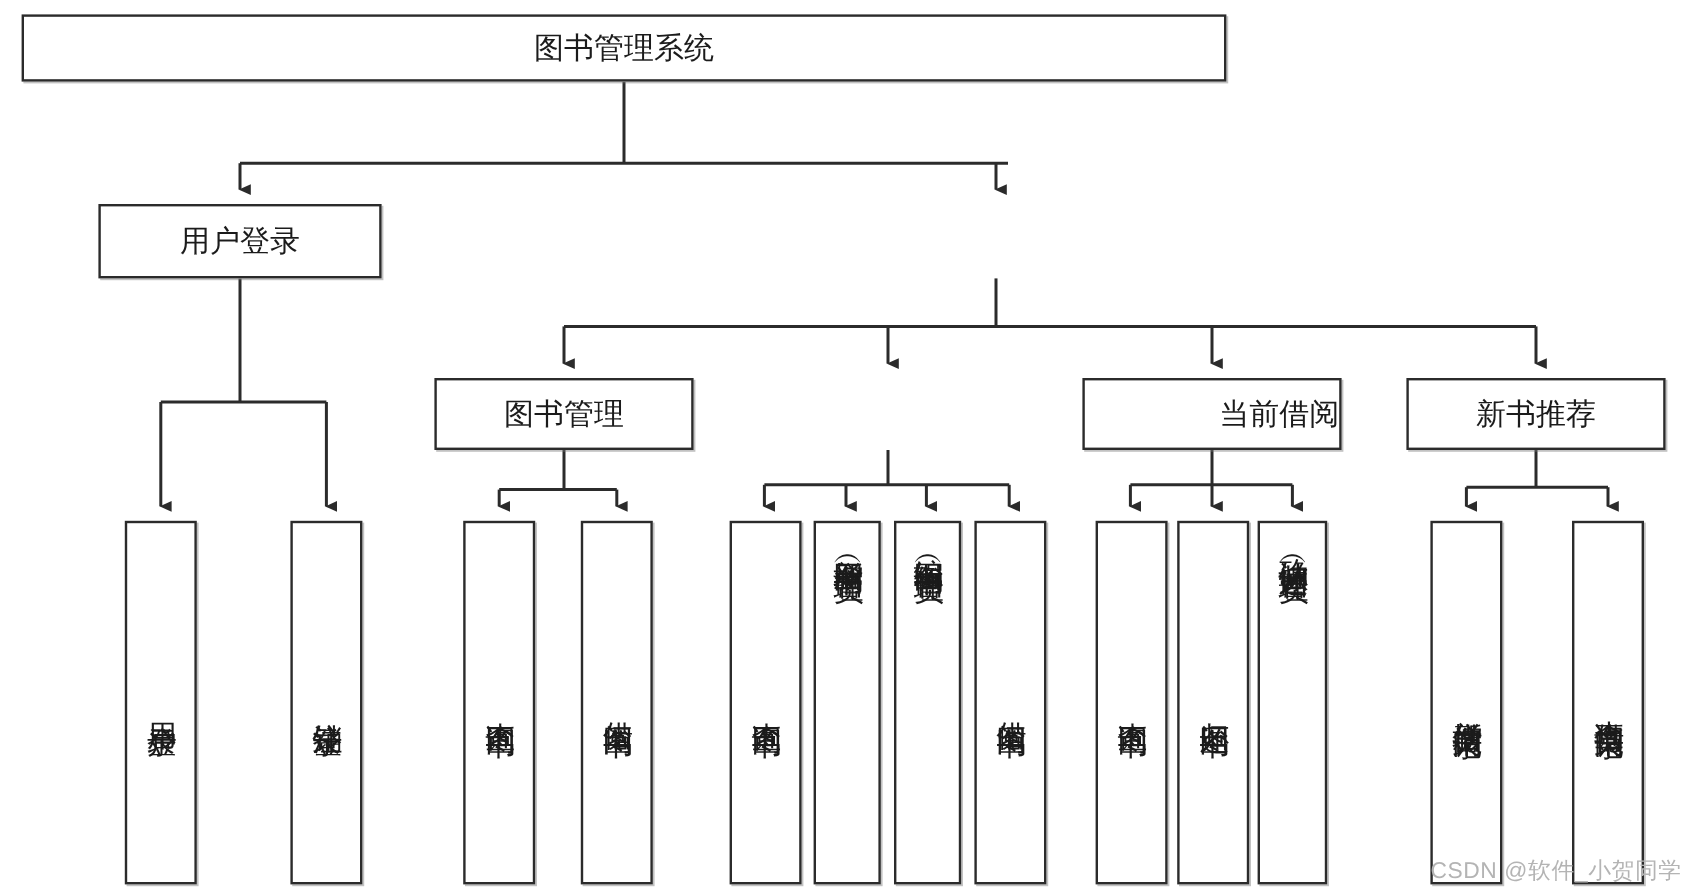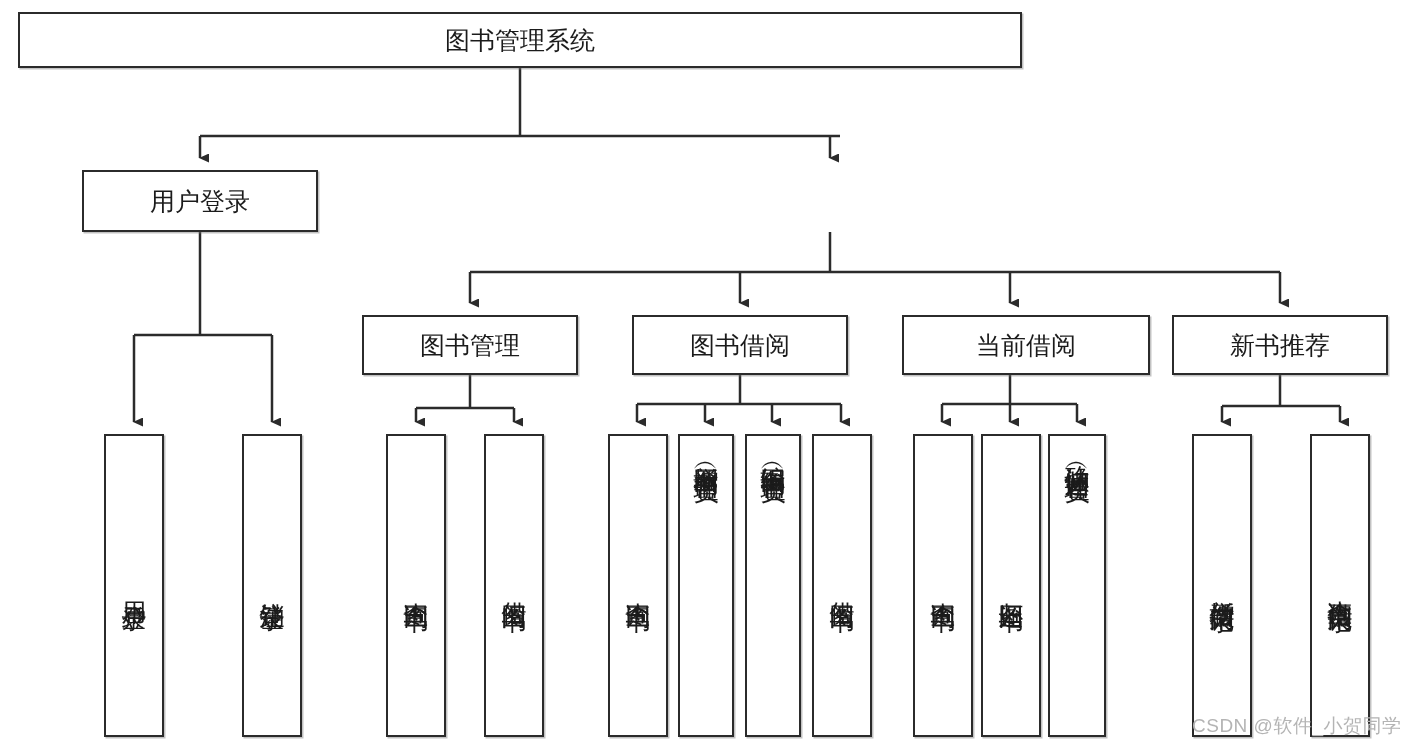--- a/index.html
+++ b/index.html
@@ -131,24 +131,21 @@
     <span class="label">图书管理系统</span>
   </div>
 
   <div class="node horiz" style="left:82px; top:170px; width:236px; height:62px;">
     <span class="label">用户登录</span>
   </div>
 
   <div class="node horiz" style="left:362px; top:315px; width:216px; height:60px;">
     <span class="label">图书管理</span>
   </div>
-  <div class="node horiz" style="left:632px; top:315px; width:216px; height:60px;">
-    <span class="label">图书借阅</span>
-  </div>
-  <div class="node horiz" style="left:902px; top:315px; width:248px; height:60px;">
+  <div class="node horiz" style="left:902px; top:315px; width:216px; height:60px;justify-content:flex-end;">
     <span class="label">当前借阅</span>
   </div>
   <div class="node horiz" style="left:1172px; top:315px; width:216px; height:60px;">
     <span class="label">新书推荐</span>
   </div>
 
   <div class="node vert center-text" style="left:104px; top:434px; width:60px; height:303px;">
     <span class="label">用户登录</span>
   </div>
   <div class="node vert center-text" style="left:242px; top:434px; width:60px; height:303px;">

